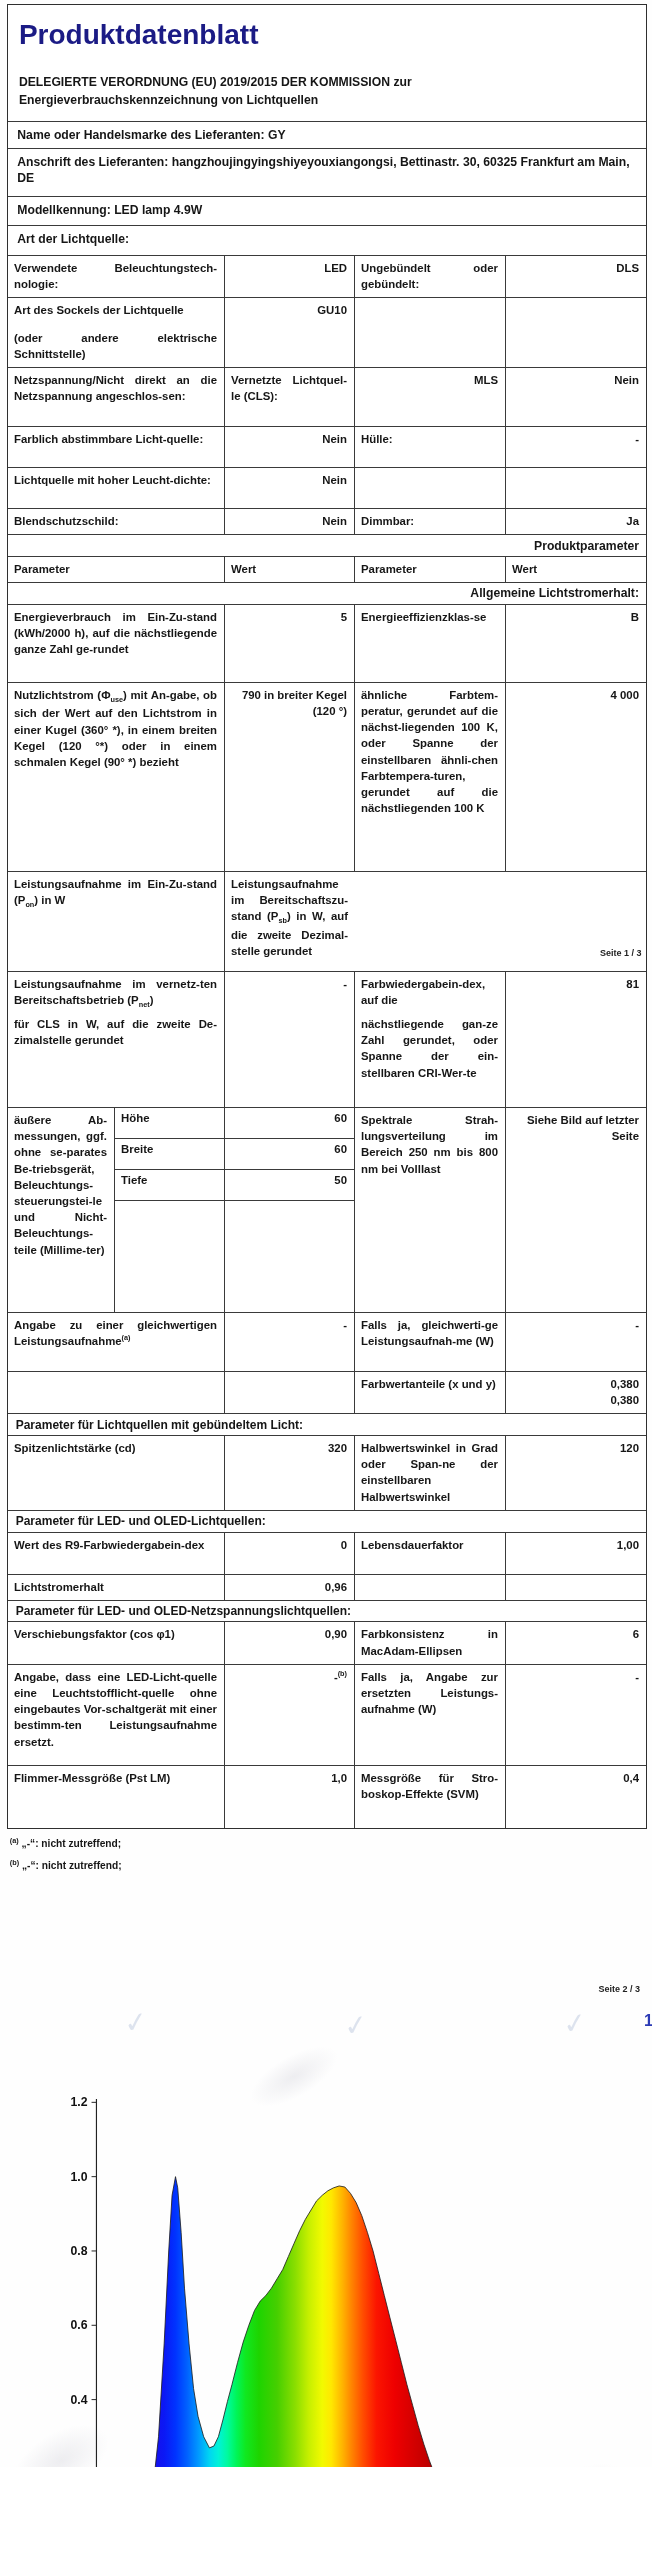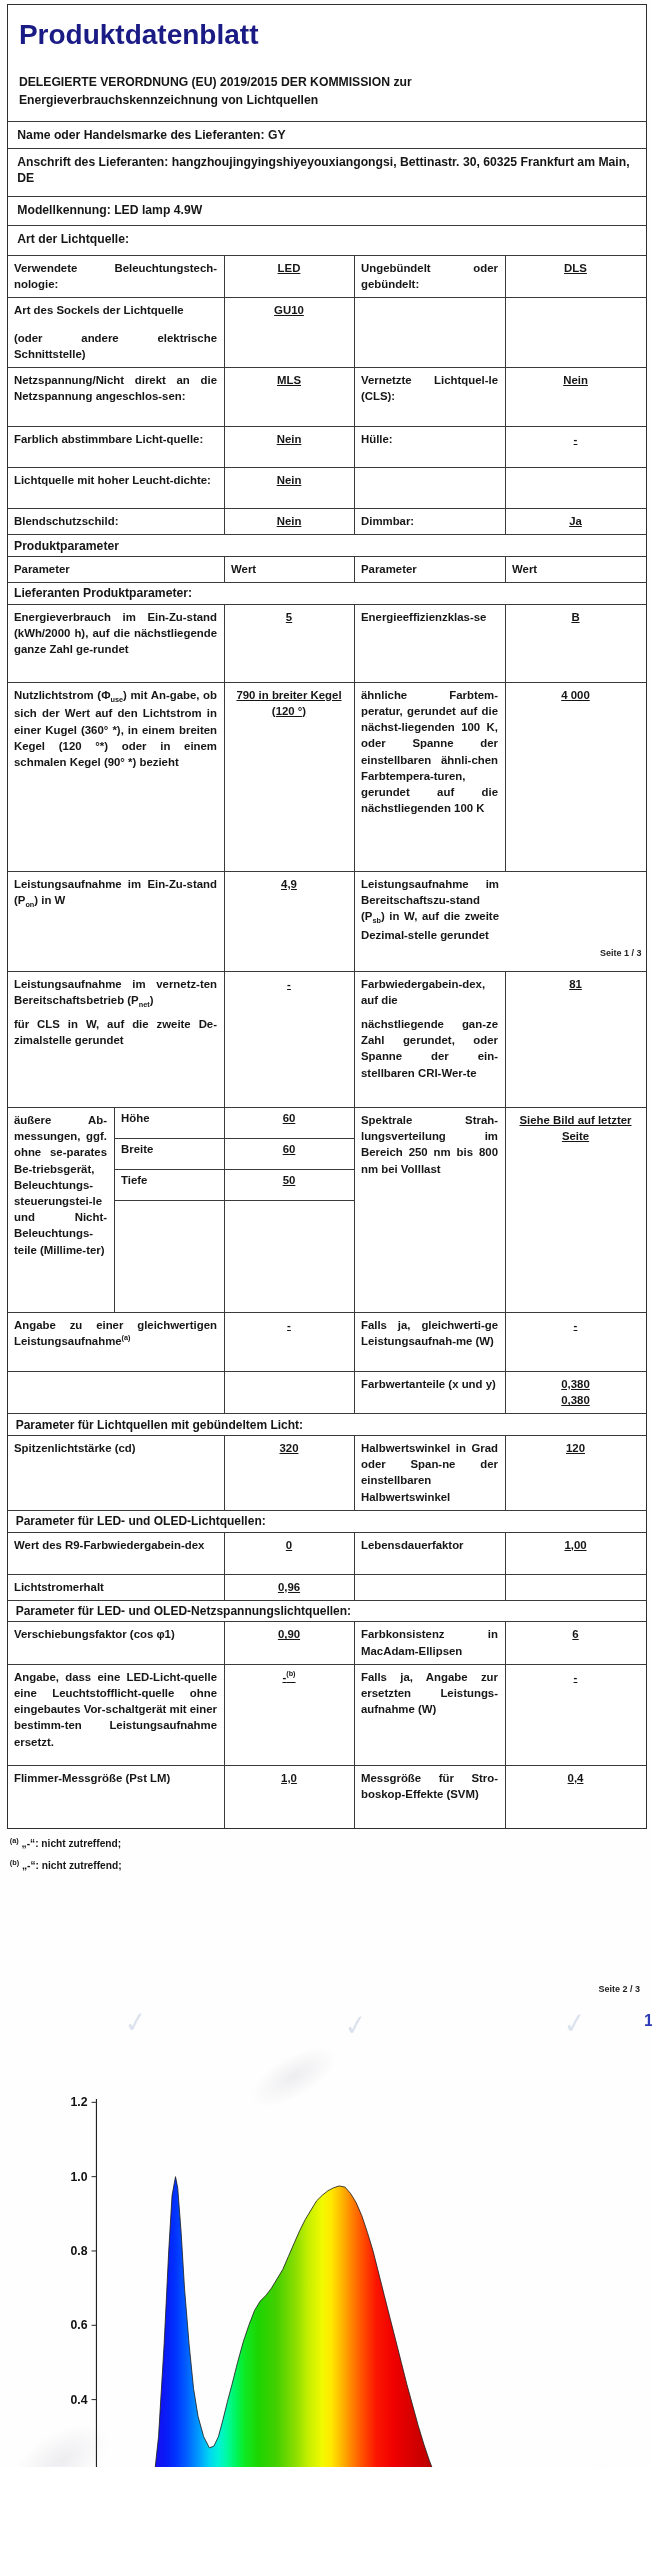--- a/index.html
+++ b/index.html
@@ -16,22 +16,22 @@
   .reg{font-size:12.2px;font-weight:700;line-height:1.45;}
   .lb{font-weight:700;}
   .vl{font-weight:700;}
   
   .tr{display:grid;grid-template-columns:217px 130px 151px 1fr;border-bottom:0.8px solid #3a3a3a;box-sizing:border-box;}
   .tr:last-child.cut{border-bottom:none;}
   .td{border-right:0.8px solid #3a3a3a;padding:4.1px 6.5px 4.9px;box-sizing:border-box;
       font-size:11.4px;font-weight:700;line-height:1.42;}
   .td:last-child{border-right:none;}
   .lblc{text-align:justify;}
-  .valc{text-align:center;text-decoration:underline;}
-  .section{display:block;text-align:left;font-size:12.2px;font-weight:700;padding:3.3px 6.5px;border-bottom:0.8px solid #3a3a3a;}
+  .valc{text-align:right;}
+  .section{display:block;text-align:right;font-size:12.2px;font-weight:700;padding:3.3px 6.5px;border-bottom:0.8px solid #3a3a3a;}
   .section-left{display:block;text-align:left;font-size:12px;font-weight:700;padding:3.3px 8.2px;border-bottom:0.8px solid #3a3a3a;}
   sub{font-size:7.3px;} sup{font-size:7.3px;}
   .p2{margin-top:11.4px;}
   
   .dims{display:grid;grid-template-columns:107px 110px 130px 151px 1fr;border-bottom:0.8px solid #3a3a3a;}
   .dimcol{border-right:0.8px solid #3a3a3a;display:flex;flex-direction:column;box-sizing:border-box;padding:0;}
   .mini{min-height:31px;border-bottom:0.8px solid #3a3a3a;padding:4.1px 6.5px;box-sizing:border-box;font-size:11.4px;font-weight:700;}
   .minifill{flex:1;}
   
   .pagefooter{position:absolute;font-size:9px;font-weight:700;color:#222;}
@@ -88,22 +88,22 @@
         <div>Art des Sockels der Lichtquelle</div>
         <div class="p2">(oder andere elektrische Schnittstelle)</div>
       </div>
       <div class="td valc">GU10</div>
       <div class="td lblc"></div>
       <div class="td valc"></div>
     </div>
 
     <div class="tr" style="min-height:59px">
       <div class="td lblc">Netzspannung/Nicht direkt an die Netzspannung angeschlos-sen:</div>
+      <div class="td lblc">Vernetzte Lichtquel-le (CLS):</div>
       <div class="td valc">MLS</div>
-      <div class="td lblc">Vernetzte Lichtquel-le (CLS):</div>
       <div class="td valc">Nein</div>
     </div>
 
     <div class="tr" style="min-height:41px">
       <div class="td lblc">Farblich abstimmbare Licht-quelle:</div>
       <div class="td valc">Nein</div>
       <div class="td lblc">Hülle:</div>
       <div class="td valc">-</div>
     </div>
 
@@ -123,21 +123,21 @@
 
     <div class="section">Produktparameter</div>
 
     <div class="tr" style="min-height:24.5px">
       <div class="td">Parameter</div>
       <div class="td">Wert</div>
       <div class="td">Parameter</div>
       <div class="td">Wert</div>
     </div>
 
-    <div class="section">Lieferanten Produktparameter:</div>
+    <div class="section">Allgemeine Lichtstromerhalt:</div>
 
     <div class="tr" style="min-height:78px">
       <div class="td lblc">Energieverbrauch im Ein-Zu-stand (kWh/2000 h), auf die nächstliegende ganze Zahl ge-rundet</div>
       <div class="td valc">5</div>
       <div class="td lblc">Energieeffizienzklas-se</div>
       <div class="td valc">B</div>
     </div>
 
     <div class="tr" style="min-height:189px">
       <div class="td lblc">
@@ -145,21 +145,20 @@
       </div>
       <div class="td valc">790 in breiter Kegel (120 °)</div>
       <div class="td lblc">ähnliche Farbtem-peratur, gerundet auf die nächst-liegenden 100 K, oder Spanne der einstellbaren ähnli-chen Farbtempera-turen, gerundet auf die nächstliegenden 100 K</div>
       <div class="td valc">4 000</div>
     </div>
 
     <div class="tr" style="min-height:100px">
       <div class="td lblc">
         <span>Leistungsaufnahme im Ein-Zu-stand (P</span><sub>on</sub><span>) in W</span>
       </div>
-      <div class="td valc">4,9</div>
       <div class="td lblc">
         <span>Leistungsaufnahme im Bereitschaftszu-stand (P</span><sub>sb</sub><span>) in W, auf die zweite Dezimal-stelle gerundet</span>
       </div>
     </div>
 
     <div class="tr cut" style="min-height:43px">
       <div class="td lblc">
         <span>Leistungsaufnahme im vernetz-ten Bereitschaftsbetrieb (P</span><sub>net</sub><span>)</span>
       </div>
       <div class="td valc">-</div>

